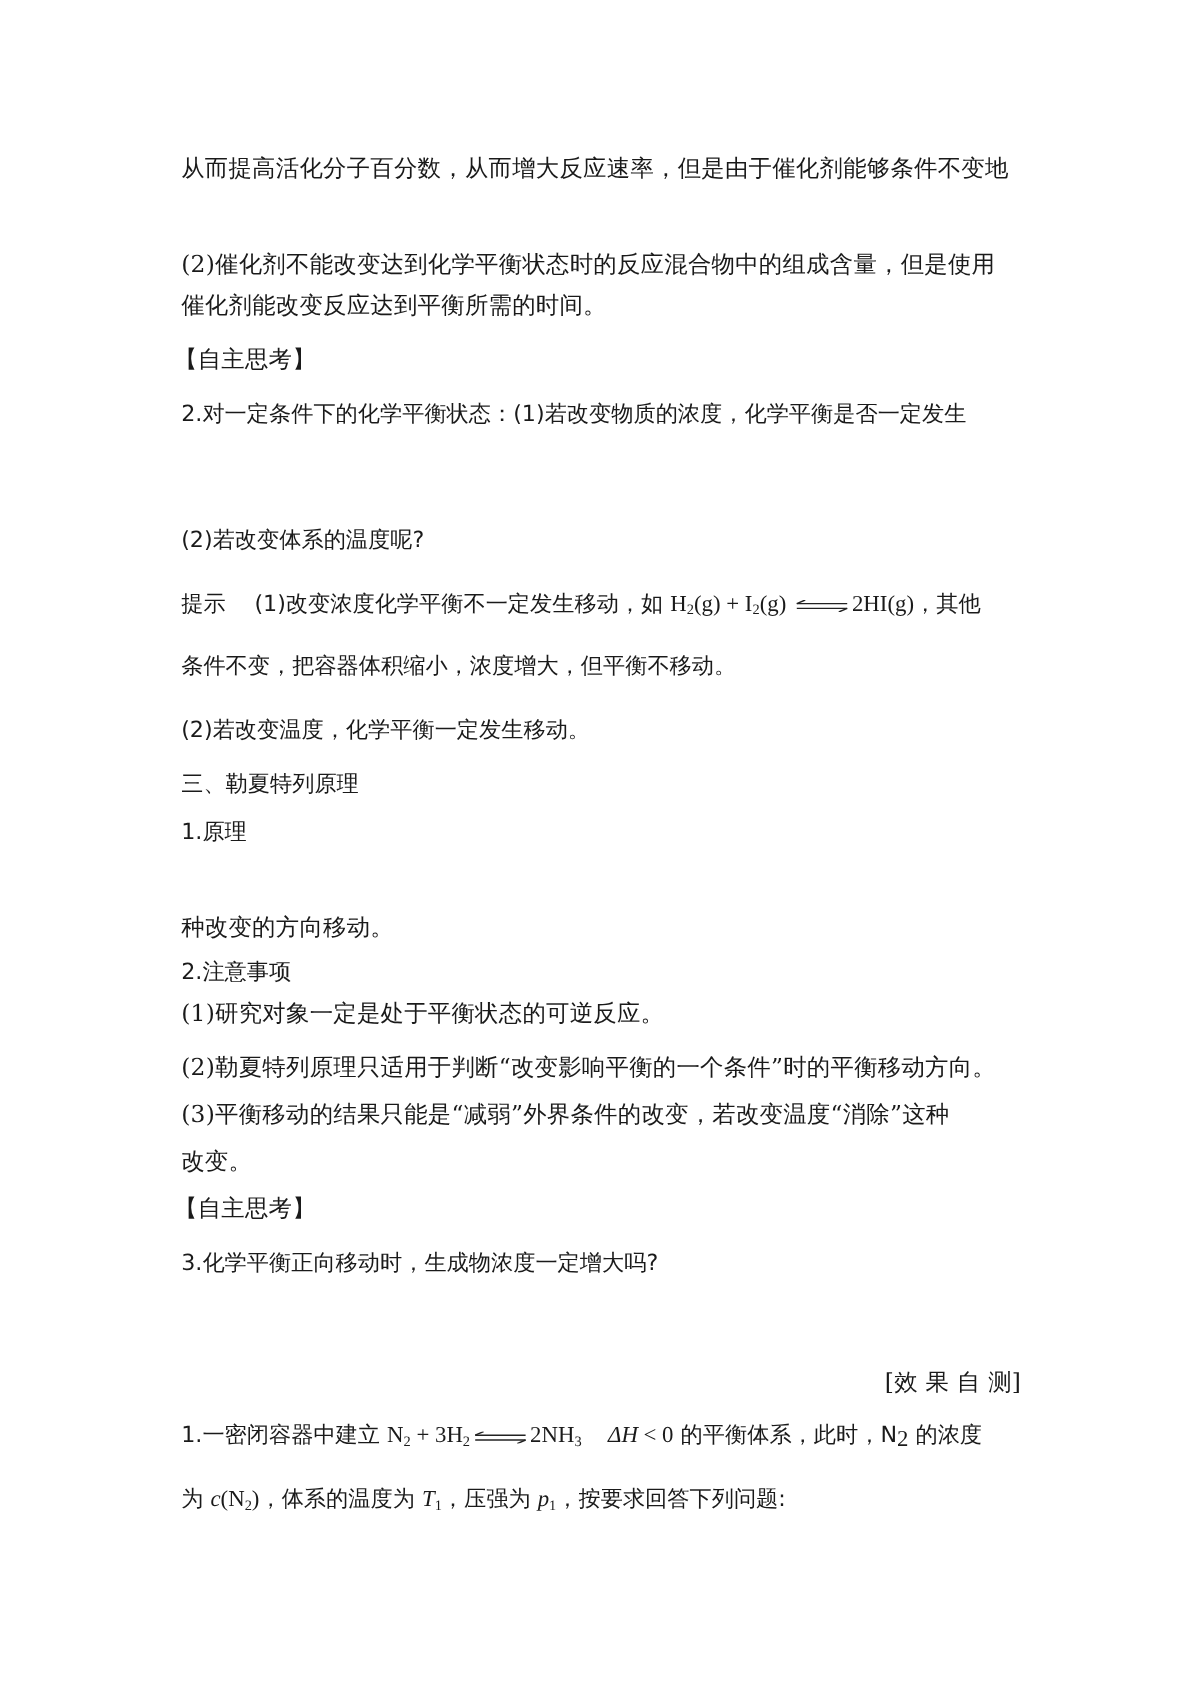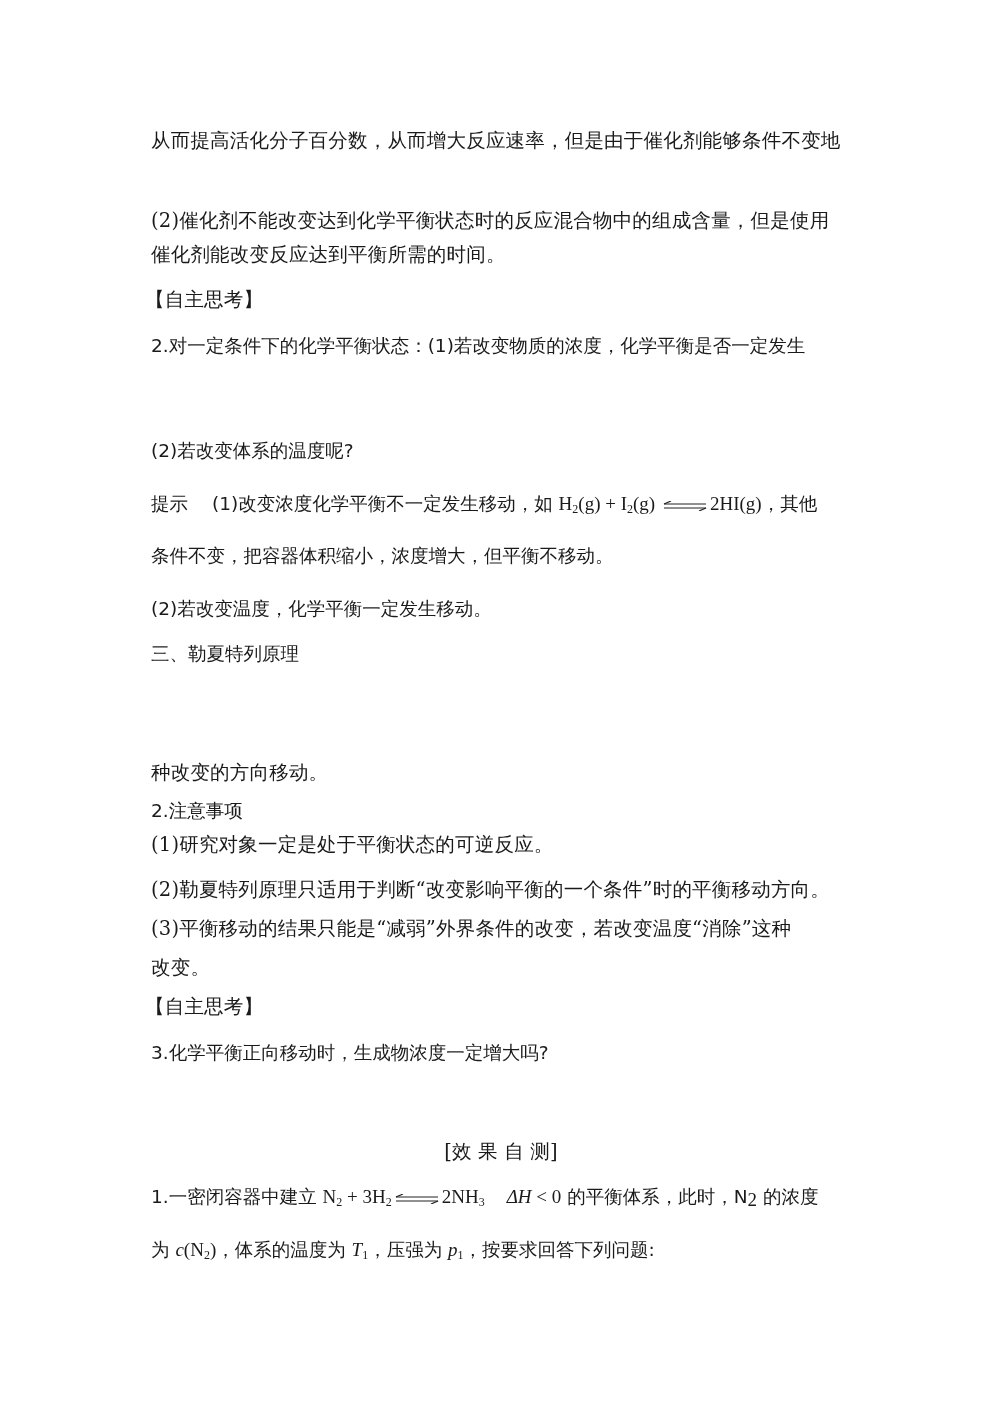--- a/index.html
+++ b/index.html
@@ -4,21 +4,21 @@
 <style>
   html, body { margin: 0; padding: 0; background: #ffffff; }
   body { width: 1000px; height: 1414px; position: relative; overflow: hidden; color: #1a1a1a; }
   .page { position: absolute; left: 0; top: 0; width: 1000px; height: 1414px; }
   .line {
     position: absolute; left: 151px; width: 700px;
     font-family: "DejaVu Serif", "Liberation Serif", serif;
     font-size: 19.5px; line-height: 26px; white-space: nowrap; letter-spacing: 0.2px;
   }
   .sans { font-family: "DejaVu Sans", "Liberation Sans", sans-serif; font-size: 18.5px; letter-spacing: 0; }
-  .center { text-align: center; left: 151px; width: 700px; }
+  .center { text-align: right; left: 151px; width: 700px; }
   .u { text-underline-offset: 4px; text-decoration-thickness: 1px; }
   .mono-sp { display: inline-block; width: 18px; }
   .eq { font-family: "Liberation Serif", "DejaVu Serif", serif; font-size: 19px; }
   sub { font-size: 12px; vertical-align: -3px; line-height: 0; }
   .arrow { display: inline-block; width: 46px; height: 10px; position: relative; vertical-align: middle; margin: 0 2px; }
   .arrow svg { position: absolute; left: 0; top: 0; }
   i { }
 </style>
 </head>
 <body>
@@ -48,20 +48,21 @@
             <line x1="2" y1="3" x2="44" y2="3" stroke="#222" stroke-width="1.2"></line>
             <line x1="2" y1="3" x2="9" y2="0" stroke="#222" stroke-width="1.2"></line>
             <line x1="2" y1="7" x2="44" y2="7" stroke="#222" stroke-width="1.2"></line>
             <line x1="44" y1="7" x2="37" y2="10" stroke="#222" stroke-width="1.2"></line>
           </svg></span><span>2HI(g)</span></span><span>，其他</span>
   </div>
   <div class="line sans" style="top:543px">条件不变，把容器体积缩小，浓度增大，但平衡不移动。</div>
   <div class="line sans" style="top:596px">(2)若改变温度，化学平衡一定发生移动。</div>
 
   <div class="line sans" style="top:641px">三、勒夏特列原理</div>
+  <div class="line sans" style="top:681px">1.原理</div>
   <div class="line" style="top:760px">种改变的方向移动。</div>
   <div class="line sans" style="top:798px">2.注意事项</div>
   <div class="line" style="top:832px">
     <span>(1)研究对象一定是处于平衡状态的</span><span class="u">可逆反应</span><span>。</span>
   </div>
   <div class="line" style="top:877px">
     <span>(2)勒夏特列原理只适用于判断“改变影响平衡的</span><span class="u">一个</span><span>条件”时的平衡移动方向。</span>
   </div>
   <div class="line" style="top:916px">
     <span>(3)平衡移动的结果只能是“</span><span class="u">减弱</span><span>”外界条件的改变，若改变温度“</span><span class="u">消除</span><span>”这种</span>

